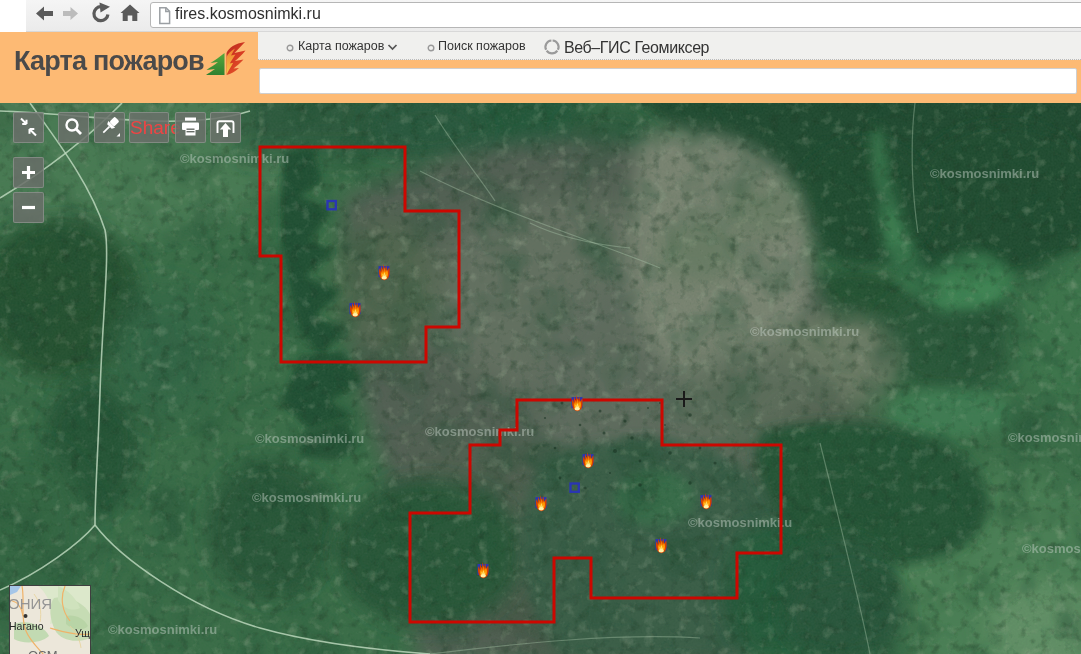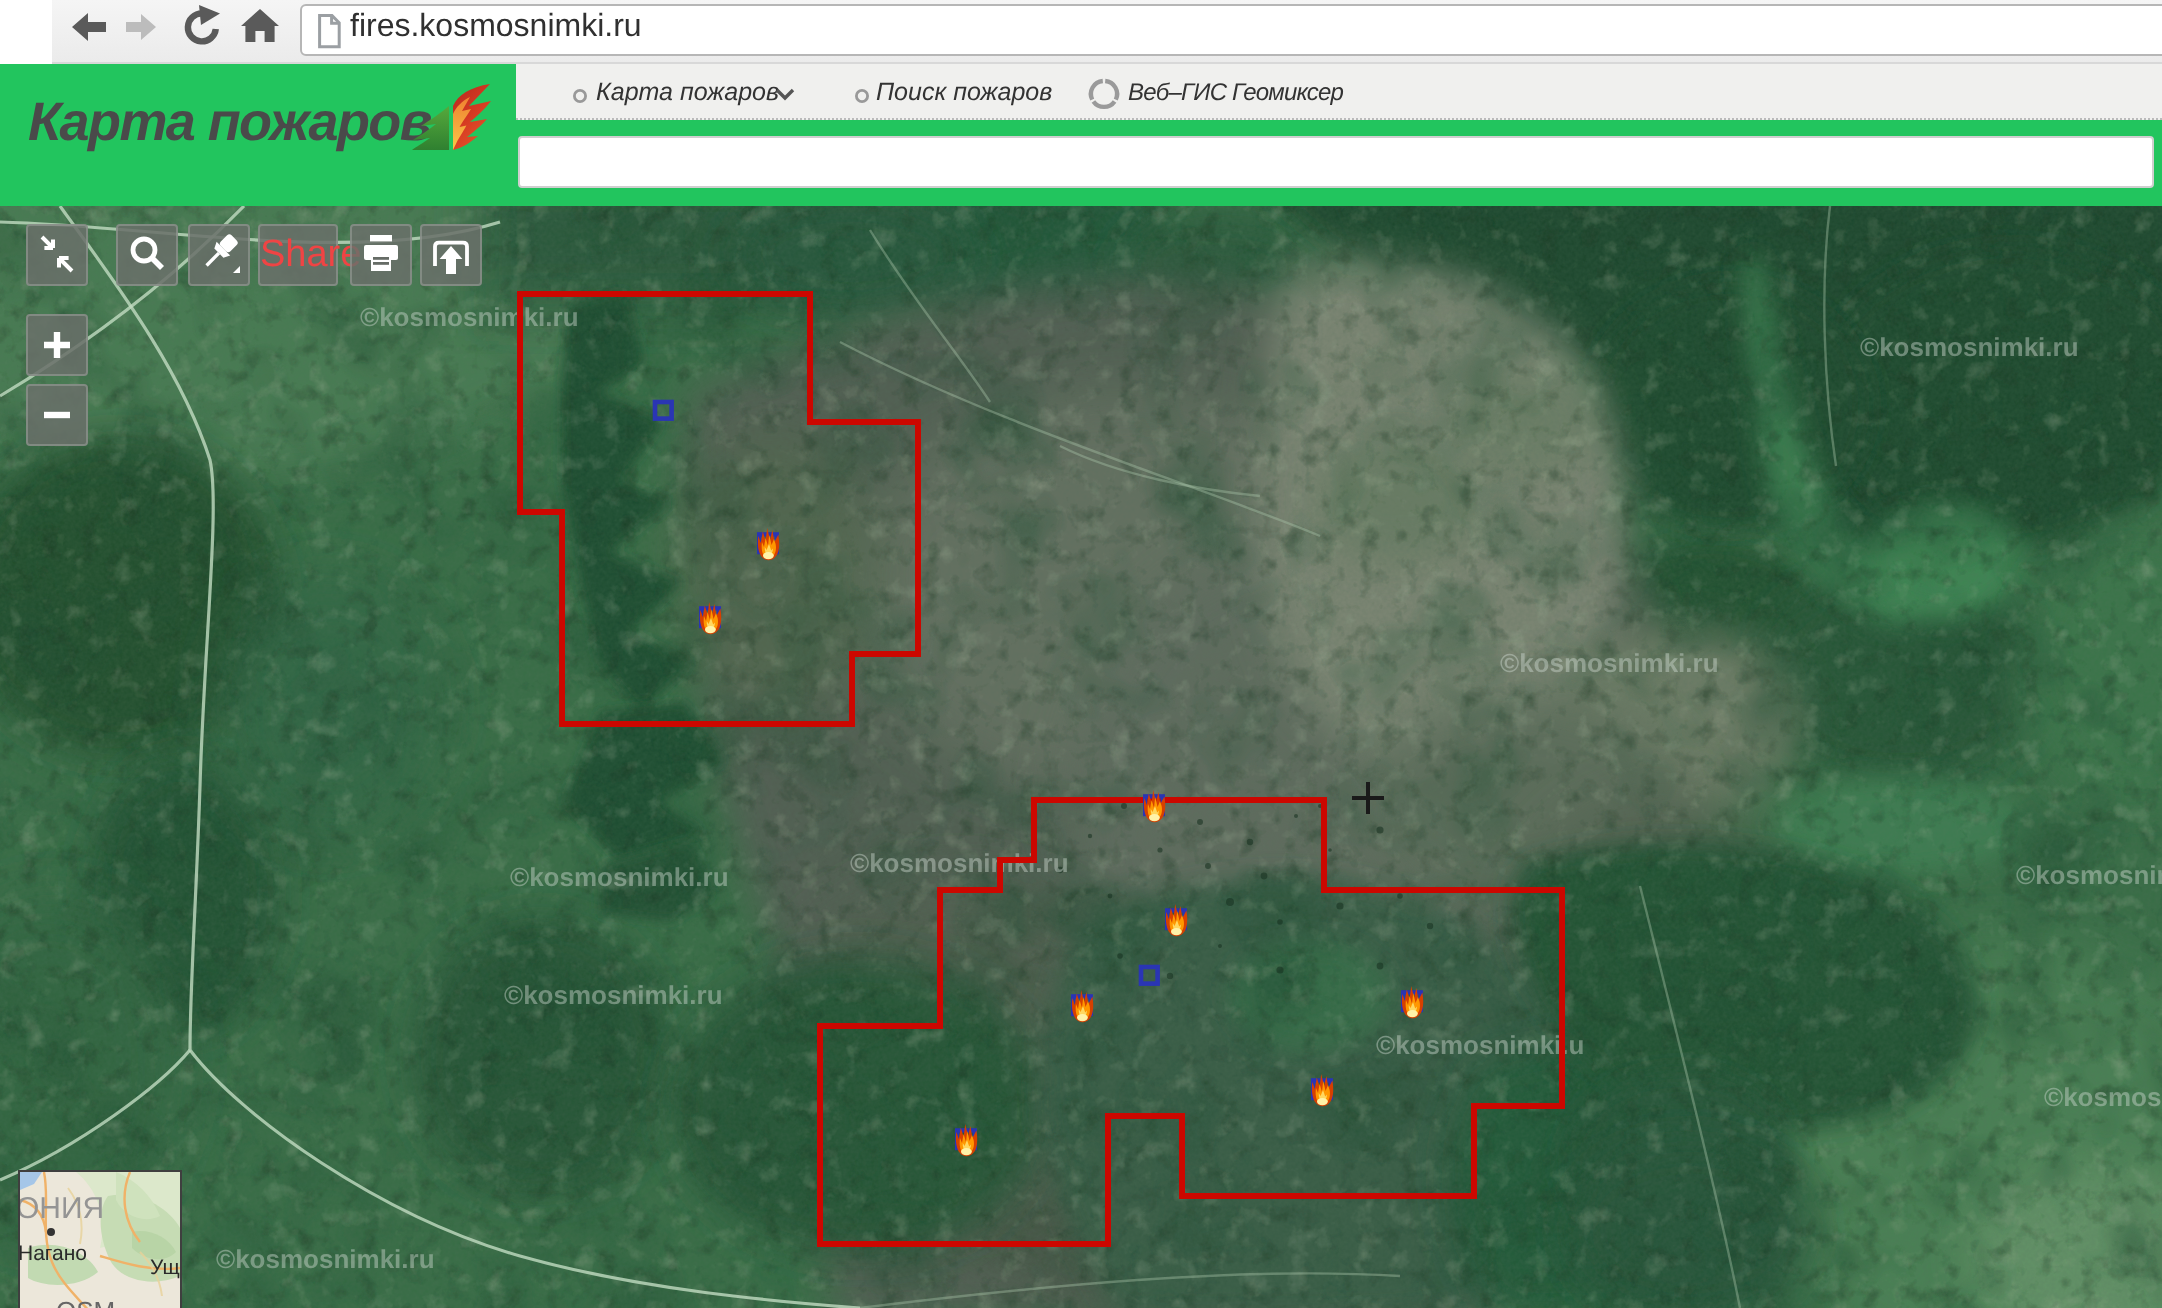--- a/index.html
+++ b/index.html
@@ -2,21 +2,21 @@
 <html><head>
 <meta charset="utf-8">
 <style>
   html,body{margin:0;padding:0;width:1081px;height:654px;overflow:hidden;
     font-family:"Liberation Sans",sans-serif;background:#fff;}
   #chrome{position:absolute;left:10px;top:0;width:1081px;height:31px;
     background:linear-gradient(#f5f5f5,#ebebeb);border-bottom:1px solid #d8d8d8;margin-left:16px;}
   #addrbar{position:absolute;left:124px;top:2px;width:965px;height:24px;
     background:#fff;border:1px solid #b6b6b6;border-radius:3px;}
   #url{position:absolute;left:149px;top:5px;font-size:16px;color:#303030;}
-  #header{position:absolute;left:0;top:32px;width:1081px;height:71px;background:#22c55e;font-style:italic;}
+  #header{position:absolute;left:0;top:32px;width:1081px;height:71px;background:#fdba74;}
   #logo{position:absolute;left:14px;top:14px;font-size:27px;font-weight:bold;color:#4a4a4a;letter-spacing:-0.8px;}
   #menustrip{position:absolute;left:258px;top:0px;width:823px;height:27px;background:#f0f0ee;border-bottom:1px dotted #bbb;}
   .mi{position:absolute;top:7px;font-size:12.5px;color:#333;}
   #sinput{position:absolute;left:259px;top:36px;width:816px;height:24px;background:#fff;border:1px solid #cfcfcf;border-radius:2px;}
   #map{position:absolute;left:0;top:103px;width:1081px;height:551px;}
   .tbtn{position:absolute;background:rgba(106,112,106,0.85);border:1px solid rgba(160,166,160,0.5);
      border-radius:2px;width:29px;height:29px;top:9px;}
   .zbtn{position:absolute;background:rgba(106,112,106,0.85);border:1px solid rgba(160,166,160,0.5);
      border-radius:2px;width:29px;height:29px;left:13px;color:#fff;text-align:center;
      font-size:23px;line-height:26px;font-weight:bold;}
@@ -79,21 +79,21 @@
         <circle cx="4" cy="4" r="2.8" fill="none" stroke="#999" stroke-width="1.4"></circle>
       </svg>
     <div class="mi" id="menu2" style="left:180px;">Поиск пожаров</div>
     <svg width="18" height="18" style="position:absolute;left:285px;top:6px" viewBox="0 0 18 18">
       <g stroke="#9a9a9a" stroke-width="2.2" fill="none">
         <path d="M8.4 2.5 A6.5 6.5 0 0 0 3.1 11.8"></path>
         <path d="M3.7 12.7 A6.5 6.5 0 0 0 14.3 12.7"></path>
         <path d="M14.9 11.8 A6.5 6.5 0 0 0 9.6 2.5"></path>
       </g>
     </svg>
-    <div class="mi" id="menu3" style="left:306px;font-size:12px;letter-spacing:-0.4px;">Веб–ГИС Геомиксер</div>
+    <div class="mi" id="menu3" style="left:306px;font-size:16px;letter-spacing:-0.4px;">Веб–ГИС Геомиксер</div>
   </div>
   <div id="sinput"></div>
 </div>
 
 <div id="map">
 <svg width="1081" height="551" viewBox="0 0 1081 551" style="position:absolute;left:0;top:0">
   <defs>
     <filter id="b14" x="-30%" y="-30%" width="160%" height="160%">
           <feGaussianBlur stdDeviation="14"></feGaussianBlur>
         </filter>

